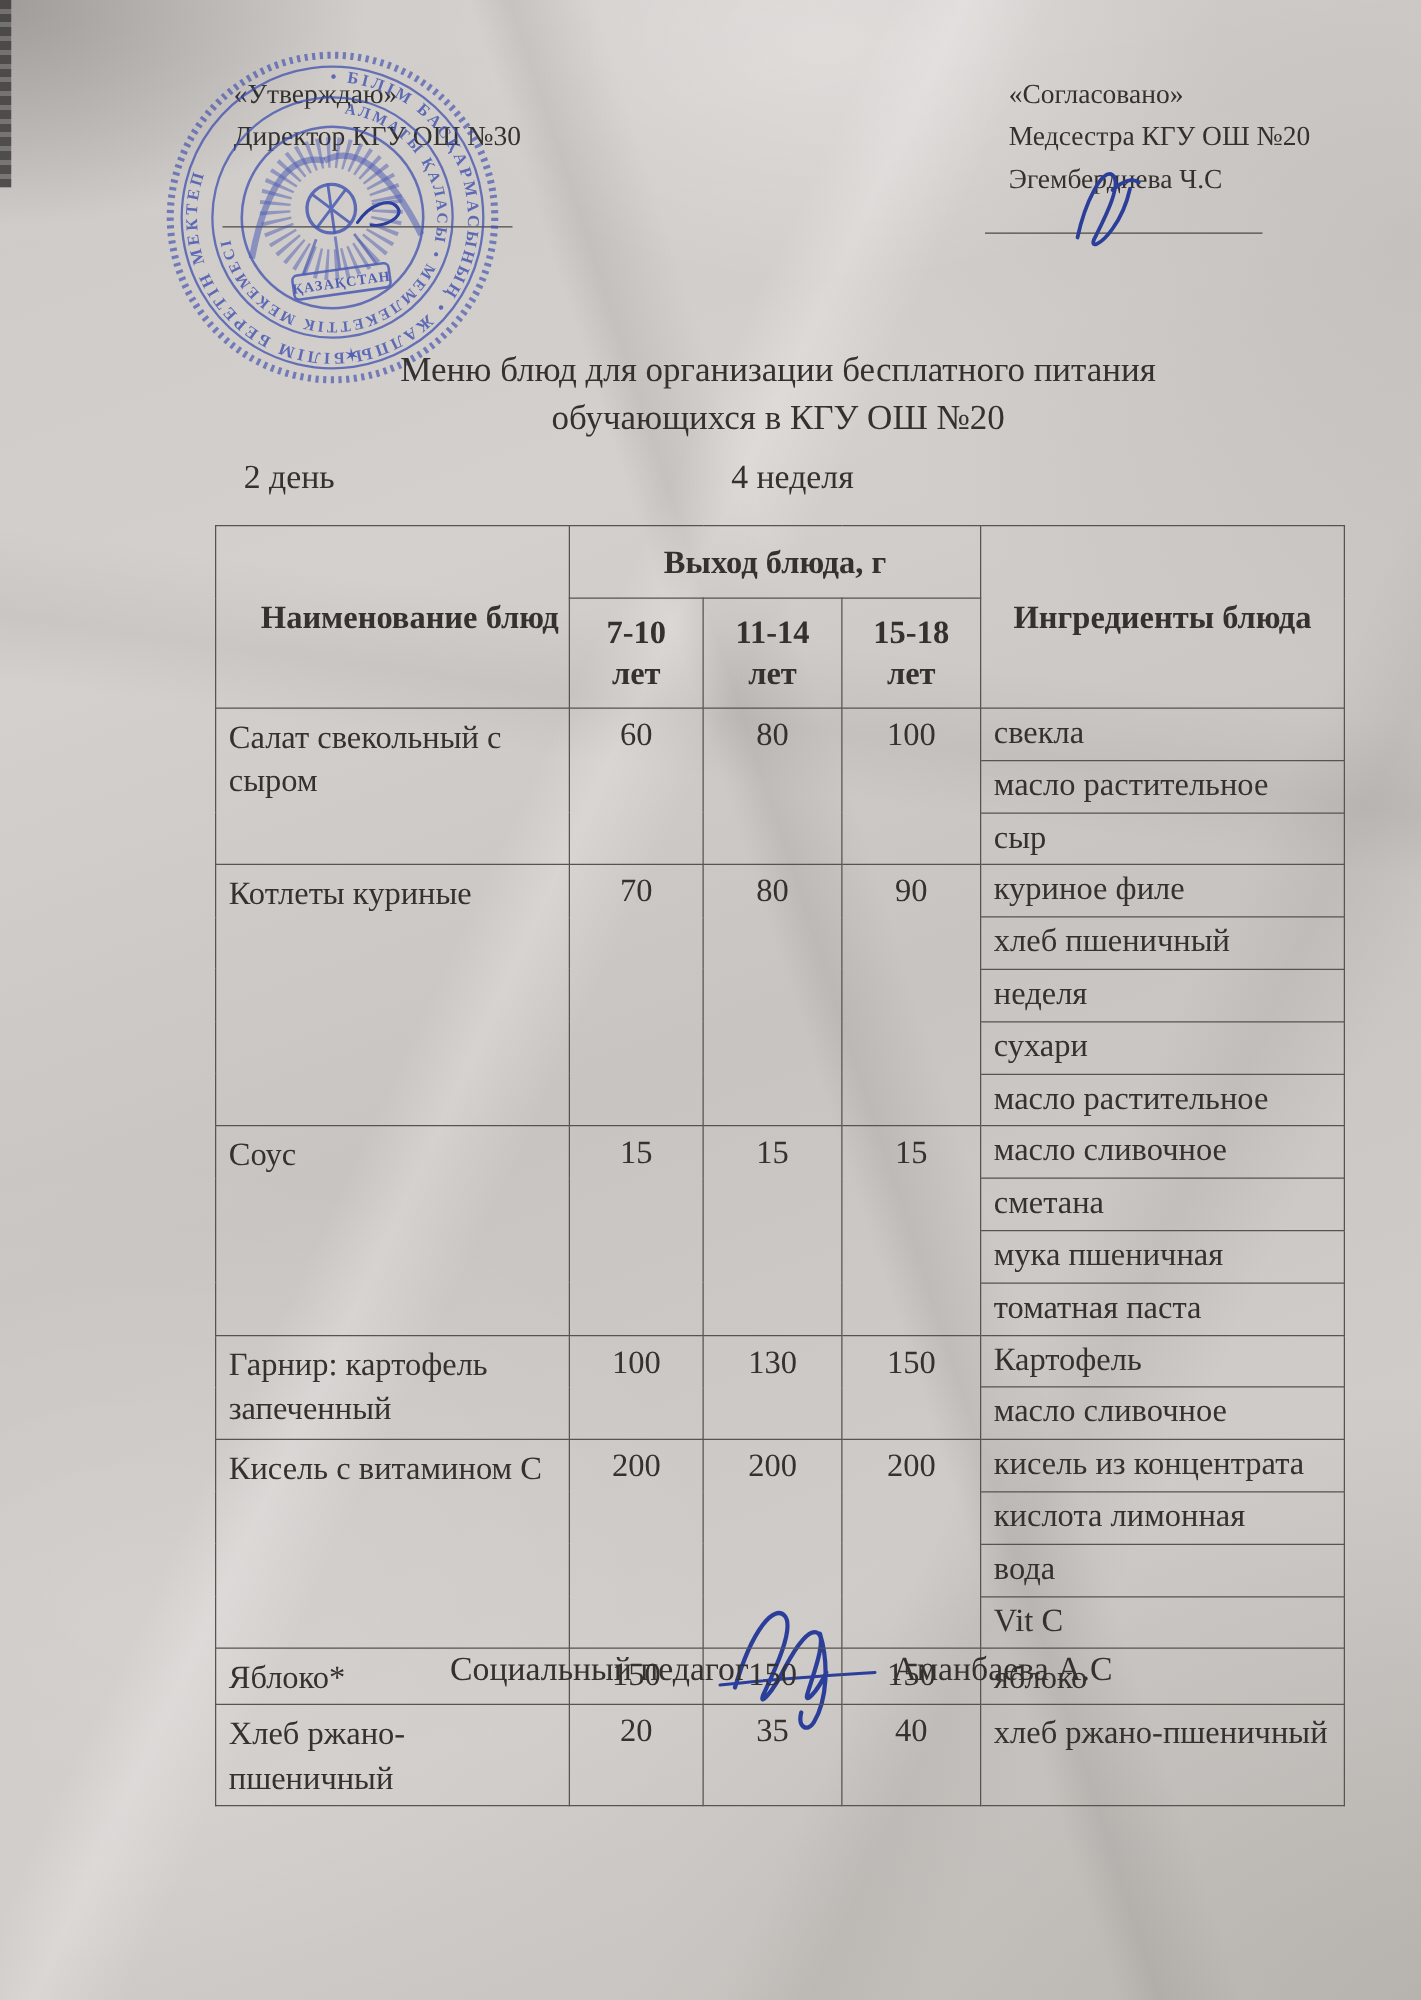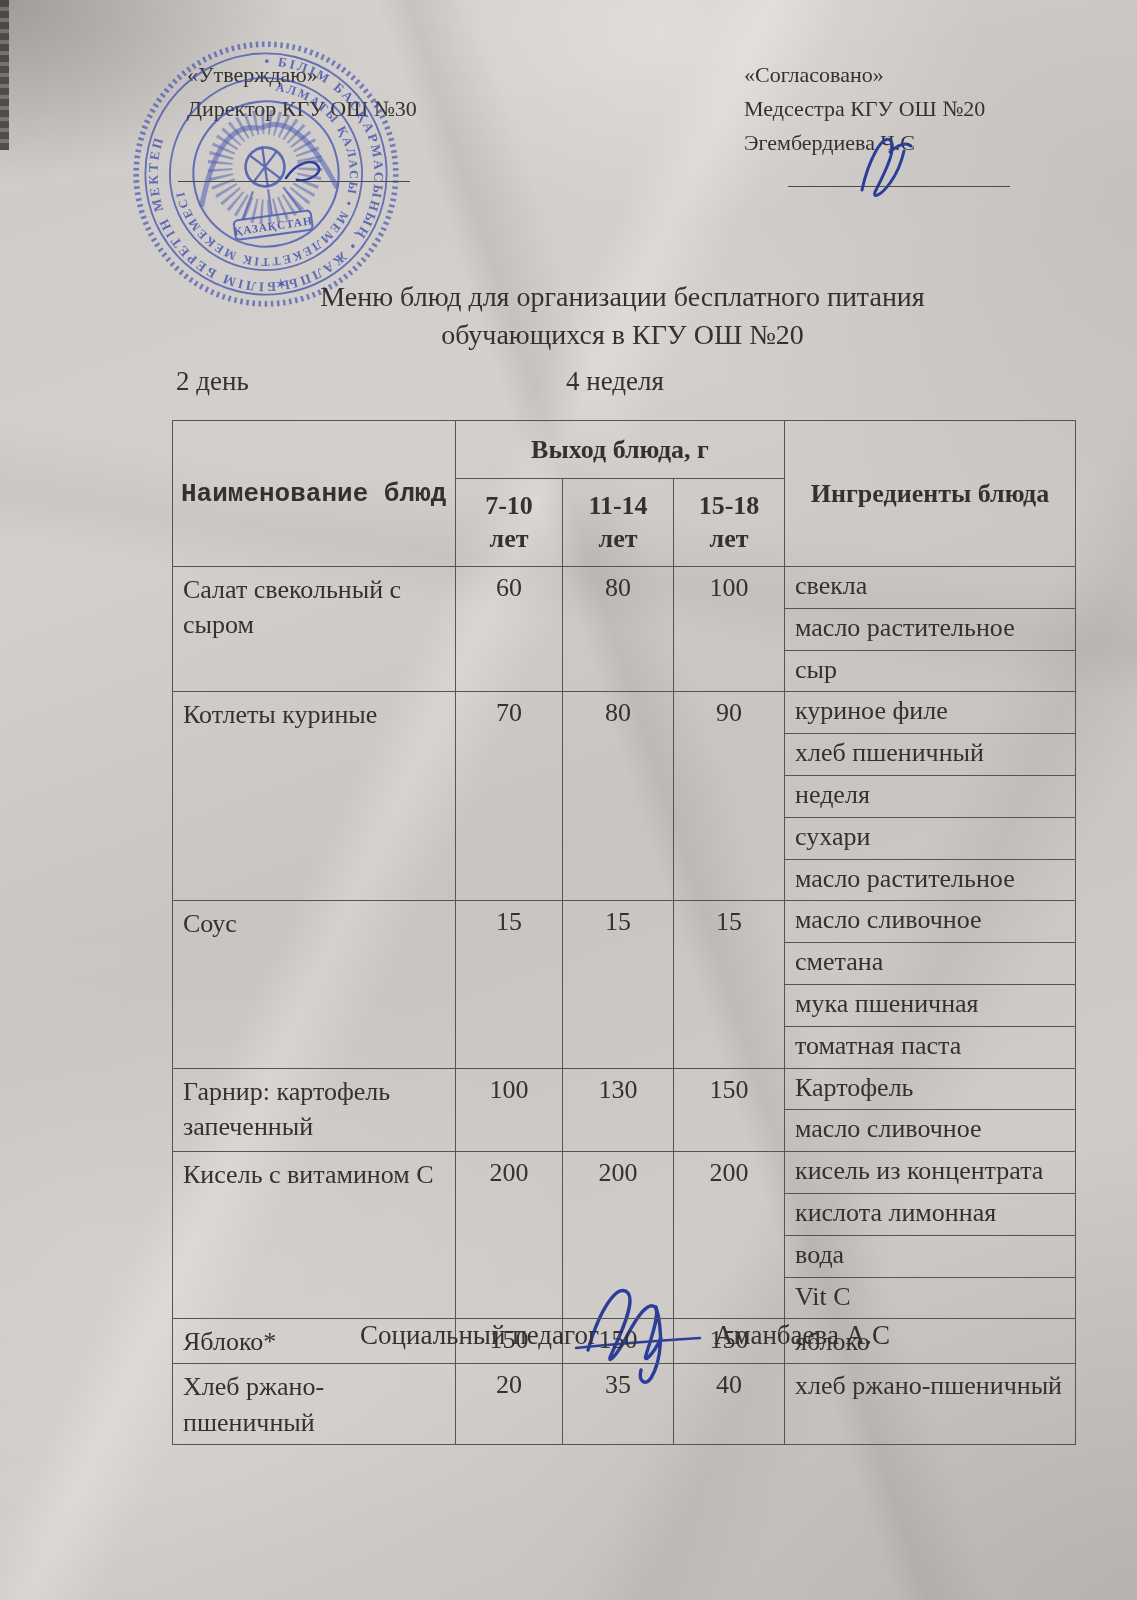--- a/index.html
+++ b/index.html
@@ -36,30 +36,30 @@
     background:repeating-linear-gradient(180deg,#3c3a38 0 7px,#6b6966 7px 11px);
     opacity:.85;
   }
   .txt{position:absolute;white-space:nowrap;}
   .approval{font-size:22px;line-height:34px;}
   .sig-line{position:absolute;height:0;border-top:1.6px solid #4c4a46;}
   .title{
     position:absolute;left:170px;width:905px;text-align:center;
     font-size:28px;line-height:38px;
   }
-  .meta{font-size:27px;}
+  .meta{font-size:27px;margin-left:19px;}
   
   table{
     position:absolute;left:172px;top:420px;width:903px;
     border-collapse:collapse;table-layout:fixed;
     font-size:26px;color:var(--ink);
   }
   th,td{border:1.7px solid var(--line);font-weight:normal;}
   th{font-weight:bold;}
-  .th-name{text-align:left;padding:16px 8px;font-family:Liberation Mono, monospace;}
+  .th-name{text-align:right;padding:16px 8px;}
   .th-out{height:58px;text-align:center;padding:2px;margin-top:47px;}
   .th-age{height:88px;text-align:center;line-height:1.25;padding:4px 14px;font-size:26px;}
   .th-ingr{text-align:center;padding:4px 6px;}
   .td-name{vertical-align:top;text-align:left;padding:5px 6px 4px 10px;line-height:1.35;}
   .td-val{vertical-align:top;text-align:center;padding-top:6px;}
   .td-ing{vertical-align:bottom;text-align:left;padding:2px 6px 5px 10px;height:37px;line-height:1.3;}
   .td-ing.tall{height:74px;}
   
   .stamp{position:absolute;left:128px;top:36px;width:276px;height:276px;opacity:.85;}
   .sigs{position:absolute;inset:0;pointer-events:none;}
@@ -70,21 +70,21 @@
 
 <div class="texture"></div>
 <div class="scan-edge"></div>
 
 <div class="txt approval" style="left:187px;top:58px;">
   <div>«Утверждаю»</div>
   <div>Директор КГУ ОШ №30</div>
 </div>
 <div class="sig-line" style="left:178px;top:181px;width:232px;"></div>
 
-<div class="txt approval" style="left:744px;top:58px;">
+<div class="txt approval" style="left:807px;top:58px;">
   <div>«Согласовано»</div>
   <div>Медсестра КГУ ОШ №20</div>
   <div>Эгембердиева Ч.С</div>
 </div>
 <div class="sig-line" style="left:788px;top:186px;width:222px;"></div>
 
 <svg class="sigs" width="1137" height="1600" viewBox="0 0 1137 1600">
   <g fill="none" stroke="#2b3e99" stroke-linecap="round">
     <path stroke-width="3" d="M862,190 C868,162 882,134 890,140 C898,147 884,174 876,190 C871,199 880,197 890,183 C898,172 902,160 904,151 M890,152 C898,145 906,142 911,146"></path>
     <path stroke-width="2.5" d="M286,178 C296,163 312,158 318,166 C324,174 306,182 297,180"></path>

